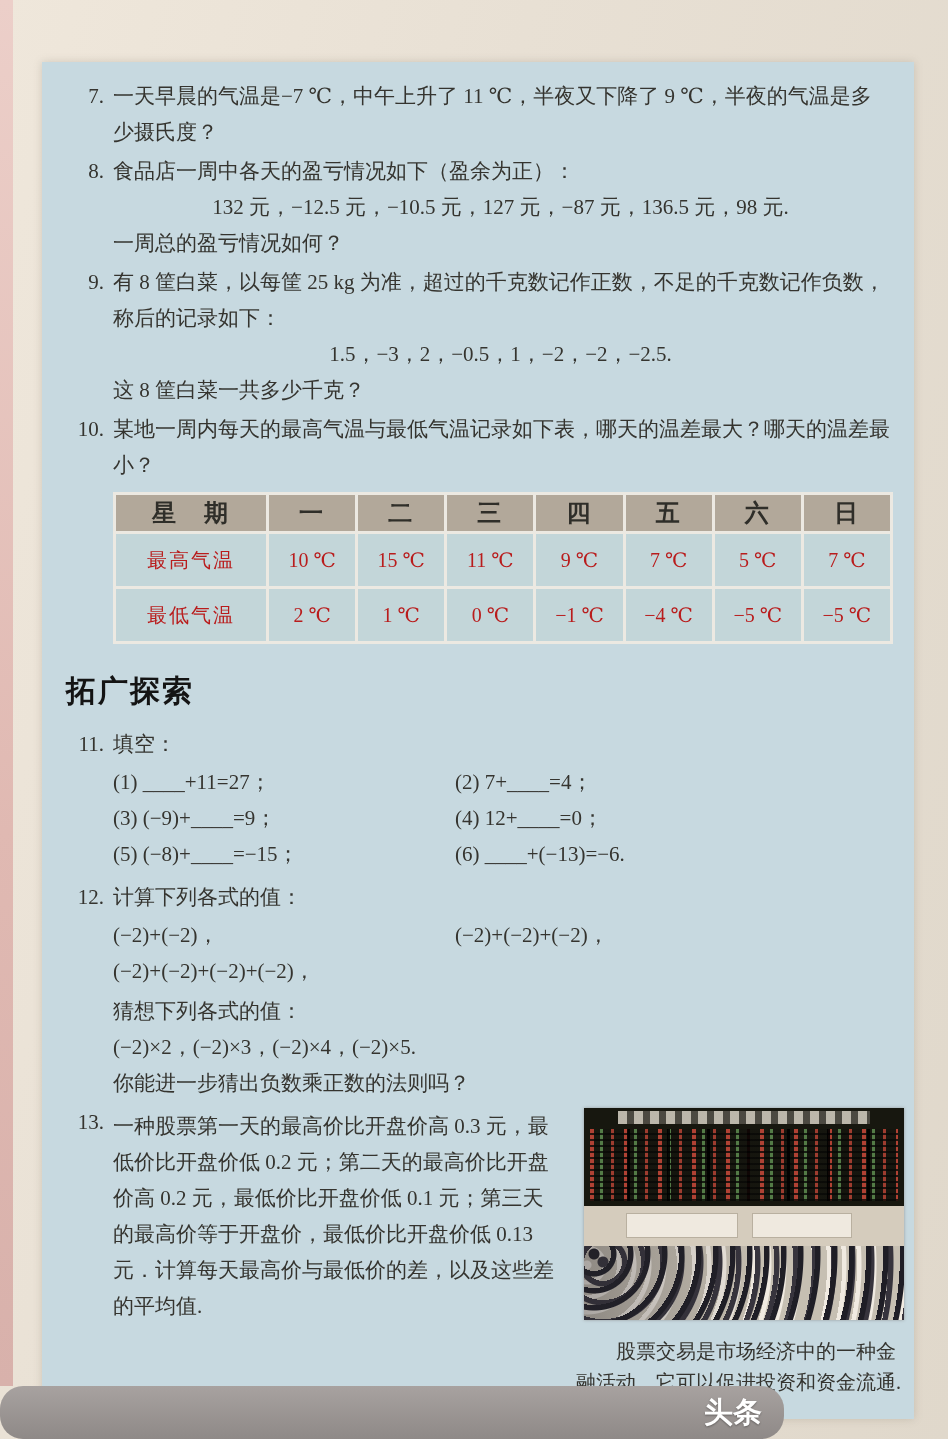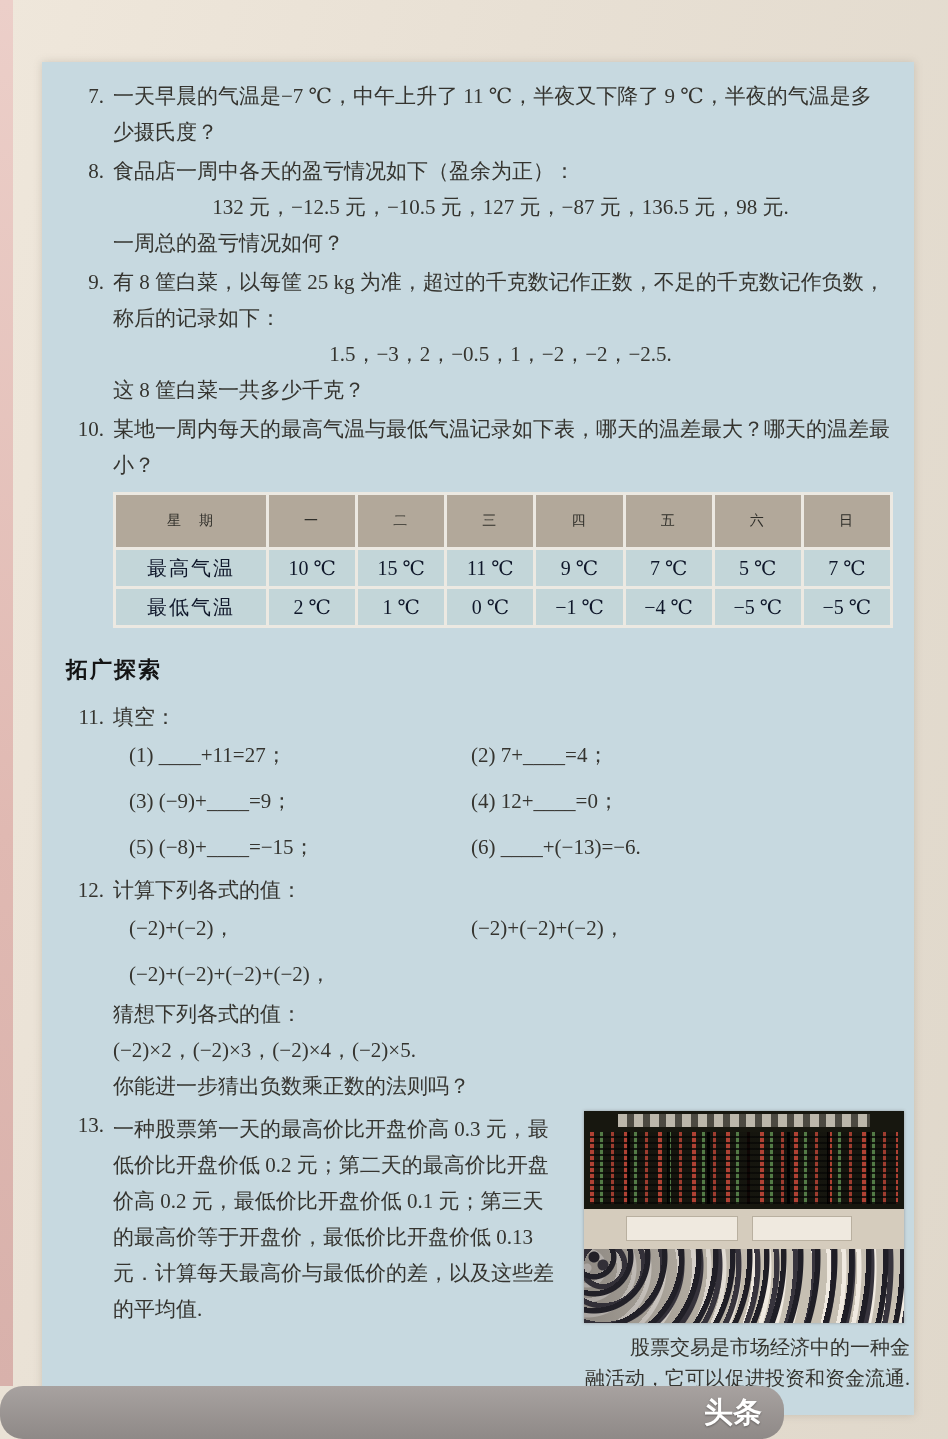--- a/index.html
+++ b/index.html
@@ -25,34 +25,34 @@
   .pnum{ flex:none; width:40px; text-align:right; margin-right:9px;
          font-size:21px; line-height:36px; }
   .pbody{ flex:1; font-size:21px; line-height:36px; }
   .dataline{ text-align:center; }
   .temp-table{
     border-collapse:separate; border-spacing:3px;
     background:#ece9e2; width:780px; table-layout:fixed;
     margin:9px 0 5px 0;
   }
   .temp-table th{
-    background:#b2a89a; font-weight:normal; font-size:14px;
-    height:31px; letter-spacing:2px; color:#2f2e29; padding:8px;
+    background:#b2a89a; font-weight:bold; font-size:24px;
+    height:31px; letter-spacing:2px; color:#2f2e29; padding:0;
   }
   .temp-table td{
     background:#c3d6d9; font-size:20px; text-align:center;
-    height:29px; color:#0f172a; padding:0;
+    height:29px; color:#b91c1c; padding:8px;
   }
   td.rowlabel{ letter-spacing:2px; }
   .section-heading{
     font-family:"Liberation Sans","DejaVu Sans",sans-serif;
-    font-size:22px; font-weight:bold; color:#141414;
+    font-size:30px; font-weight:bold; color:#141414;
     margin:22px 0 14px 2px; letter-spacing:2px;
   }
-  .two-col{ display:grid; grid-template-columns:342px auto; row-gap:10px; margin:2px 0 4px 16px; }
+  .two-col{ display:grid; grid-template-columns:342px auto; row-gap:0; margin:2px 0 4px 0; }
   .p13wrap{ display:flex; align-items:flex-start; margin-top:4px; }
   .p13text{ flex:1; padding-right:12px; }
   .photocol{ flex:none; width:334px; margin-right:-22px; }
   .photo{
     width:320px; height:212px; position:relative; overflow:hidden;
     margin-left:8px; background:#d2c9ba; box-shadow:0 0 3px rgba(80,70,60,.4);
   }
   .board{ position:absolute; left:0; top:0; right:0; height:98px; background:#17170f; }
   .board-title{
     position:absolute; left:34px; right:34px; top:3px; height:13px;
@@ -75,21 +75,21 @@
   .wall-window.w2{ left:168px; width:100px; }
   .crowd{
     position:absolute; left:0; top:138px; right:0; bottom:0;
     background-color:#c6bfb2;
     background-image:
       linear-gradient(90deg, rgba(40,38,44,.35), rgba(0,0,0,0) 55%),
       repeating-radial-gradient(circle at 10px 8px,  #1f1e26 0 5px, rgba(0,0,0,0) 6px 17px),
       repeating-radial-gradient(circle at 19px 16px, #37343d 0 5px, rgba(0,0,0,0) 6px 19px),
       repeating-radial-gradient(circle at 3px 19px,  #f0eae1 0 4px, rgba(0,0,0,0) 5px 15px);
   }
-  .caption{ margin-top:9px; font-size:20px; line-height:31px; text-indent:2em; width:334px;text-align:right; }
+  .caption{ margin-top:16px; font-size:20px; line-height:31px; text-indent:2em; width:334px; }
   .footer{
     position:absolute; left:48px; top:1410px; display:flex; align-items:baseline;
     font-family:"Liberation Sans","DejaVu Sans",sans-serif; color:#3b3a36;
   }
   .footer .num{ font-size:23px; margin-right:26px; }
   .footer .chapter{ font-size:25px; letter-spacing:3px; margin-right:22px; }
   .footer .chapter-title{ font-size:21px; letter-spacing:3px; }
   .bottombar{
     position:absolute; left:0; bottom:0; width:784px; height:53px;
     background:linear-gradient(180deg,#a8a2a0,#8e8987);

